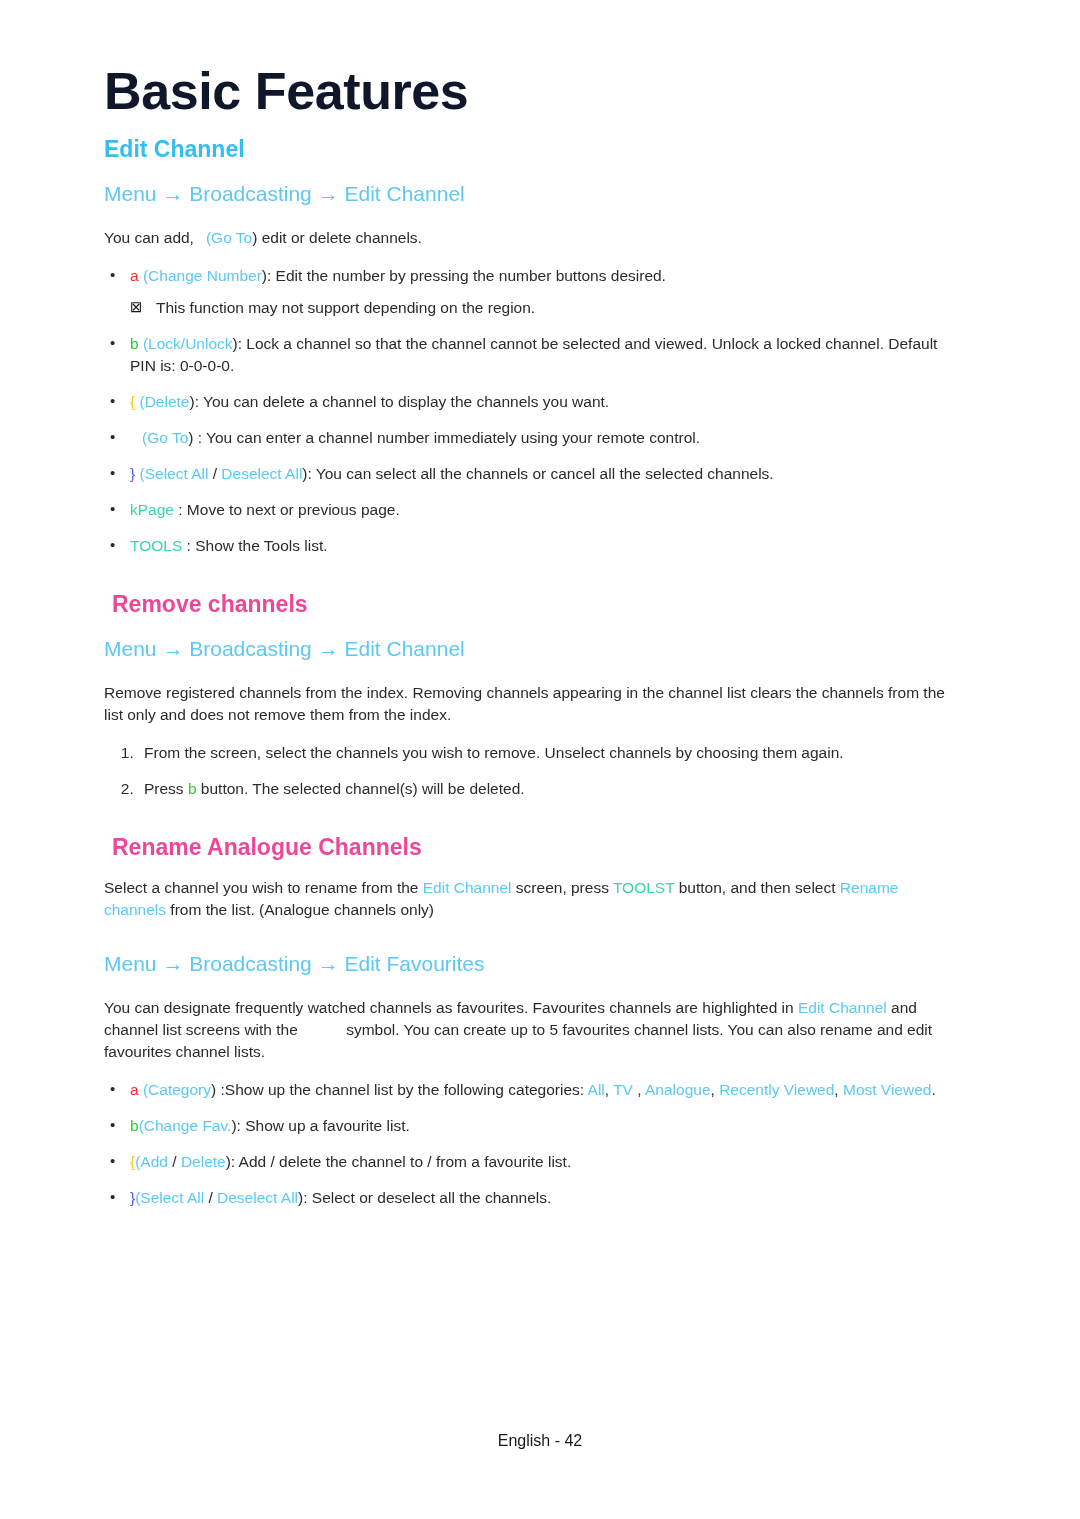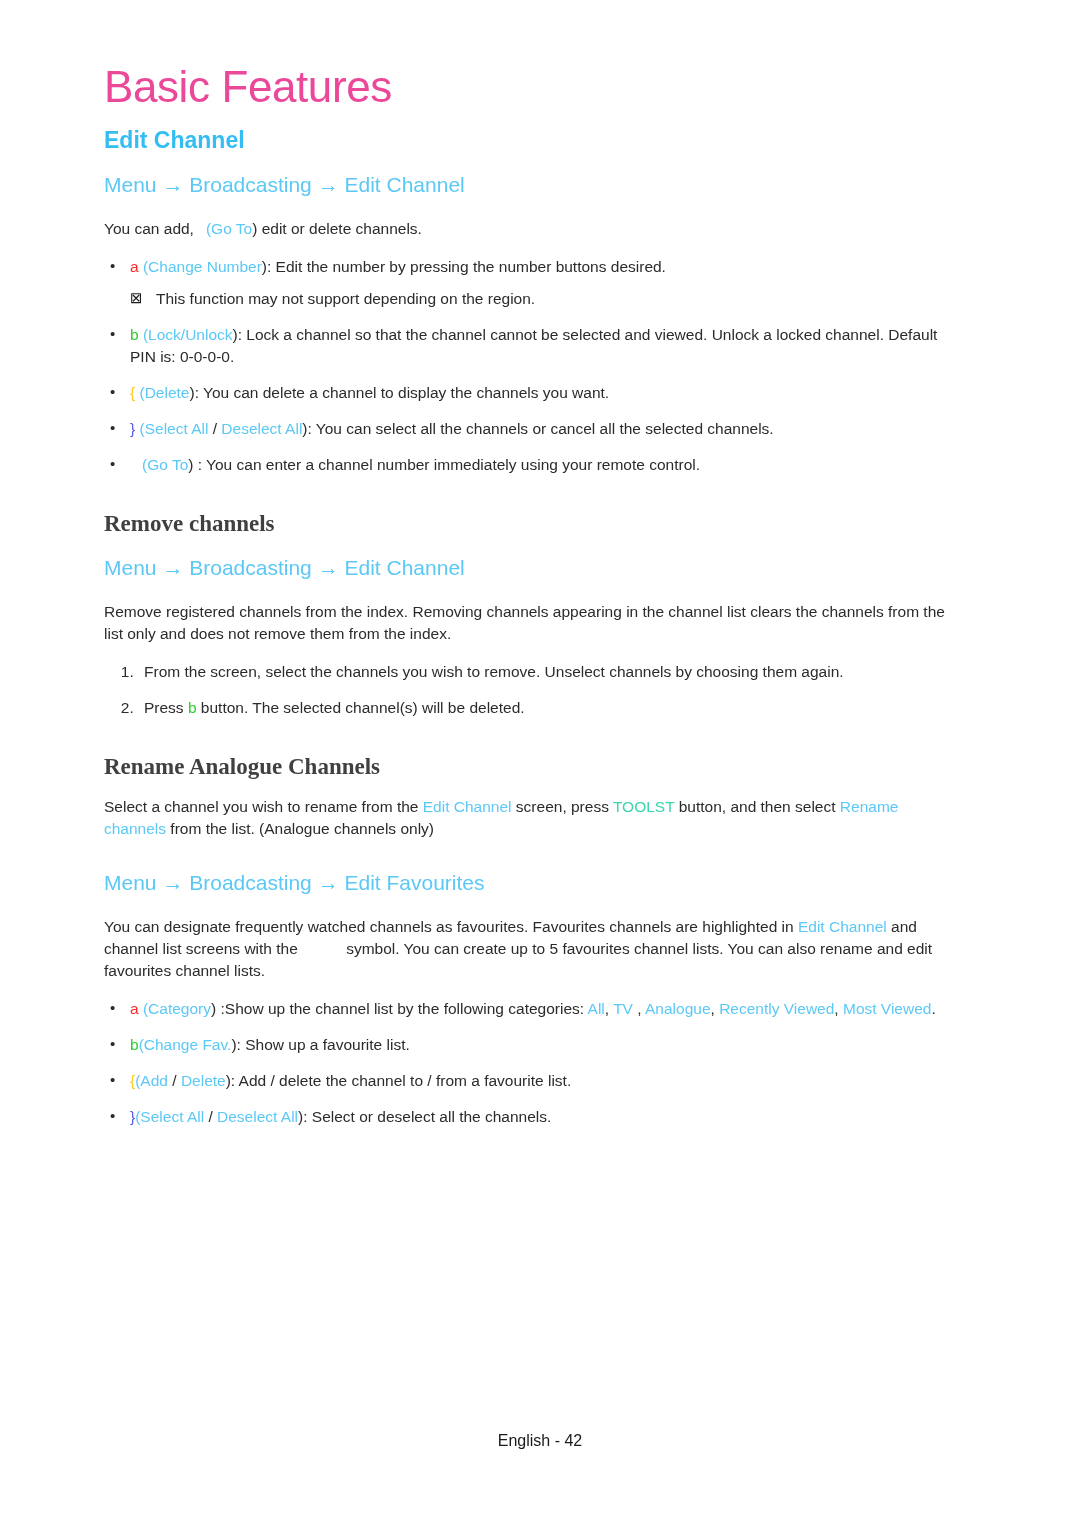--- a/index.html
+++ b/index.html
@@ -22,41 +22,40 @@
   }
   .content {
     position: absolute;
     left: 104px;
     top: 62px;
     width: 856px;
   }
 
   
   .page-title {
-    font-size: 44px;
-    font-weight: 400;
+    font-size: 52px;
+    font-weight: 700;
     letter-spacing: -0.4px;
-    color: #ec4899;
+    color: #0f172a;
     margin: 0 0 14px 0;
     line-height: 1.15;
   }
   .h-blue {
     font-size: 23px;
     font-weight: bold;
     color: #33bdf2;
     margin: 0 0 16px 0;
     line-height: 1.2;
   }
   .h-black {
     font-size: 22px;
     font-weight: bold;
-    color: #404040;
-    margin: 0 0 16px 0;
+    color: #ec4899;
+    margin: 0 0 16px 8px;
     line-height: 1.2;
-    font-family: Liberation Serif, serif;
   }
   .h-black.big {
     font-size: 23px;
   }
   .breadcrumb {
     font-size: 21px;
     color: #5bc8f5;
     margin: 0 0 17px 0;
     line-height: 1.45;
   }
@@ -187,29 +186,35 @@
         <span class="c-green btn-key">b</span>
         <span class="c-cyan">(</span><span class="c-cyan">Lock/Unlock</span><span>): Lock a channel so that the channel cannot be selected and viewed. Unlock a locked channel. Default PIN is: 0-0-0-0.</span>
       </li>
 
       <li>
         <span class="c-yellow btn-key">{</span>
         <span class="c-cyan"> (</span><span class="c-cyan">Delete</span><span>): You can delete a channel to display the channels you want.</span>
       </li>
 
       <li>
+        <span class="gap-sm"></span><span class="c-cyan">(</span><span class="c-cyan">Go To</span><span>) : You can enter a channel number immediately using your remote control.</span>
+      </li>
+
+      <li>
         <span class="c-indigo btn-key">}</span>
         <span class="c-cyan"> (</span><span class="c-cyan">Select All</span><span class="c-dark"> / </span><span class="c-cyan">Deselect All</span><span>): You can select all the channels or cancel all the selected channels.</span>
       </li>
 
       <li>
-        <span class="gap-sm"></span><span class="c-cyan">(</span><span class="c-cyan">Go To</span><span>) : You can enter a channel number immediately using your remote control.</span>
-      </li>
-
-
+        <span class="c-teal">kPage</span><span> : Move to next or previous page.</span>
+      </li>
+
+      <li>
+        <span class="c-teal">TOOLS</span><span> : Show the Tools list.</span>
+      </li>
     </ul>
 
     <div class="sec-gap-lg"></div>
 
     <h2 class="h-black big">Remove channels</h2>
 
     <div class="breadcrumb">
       <span>Menu</span>
       <span class="arrow">→</span>
       <span>Broadcasting</span>

